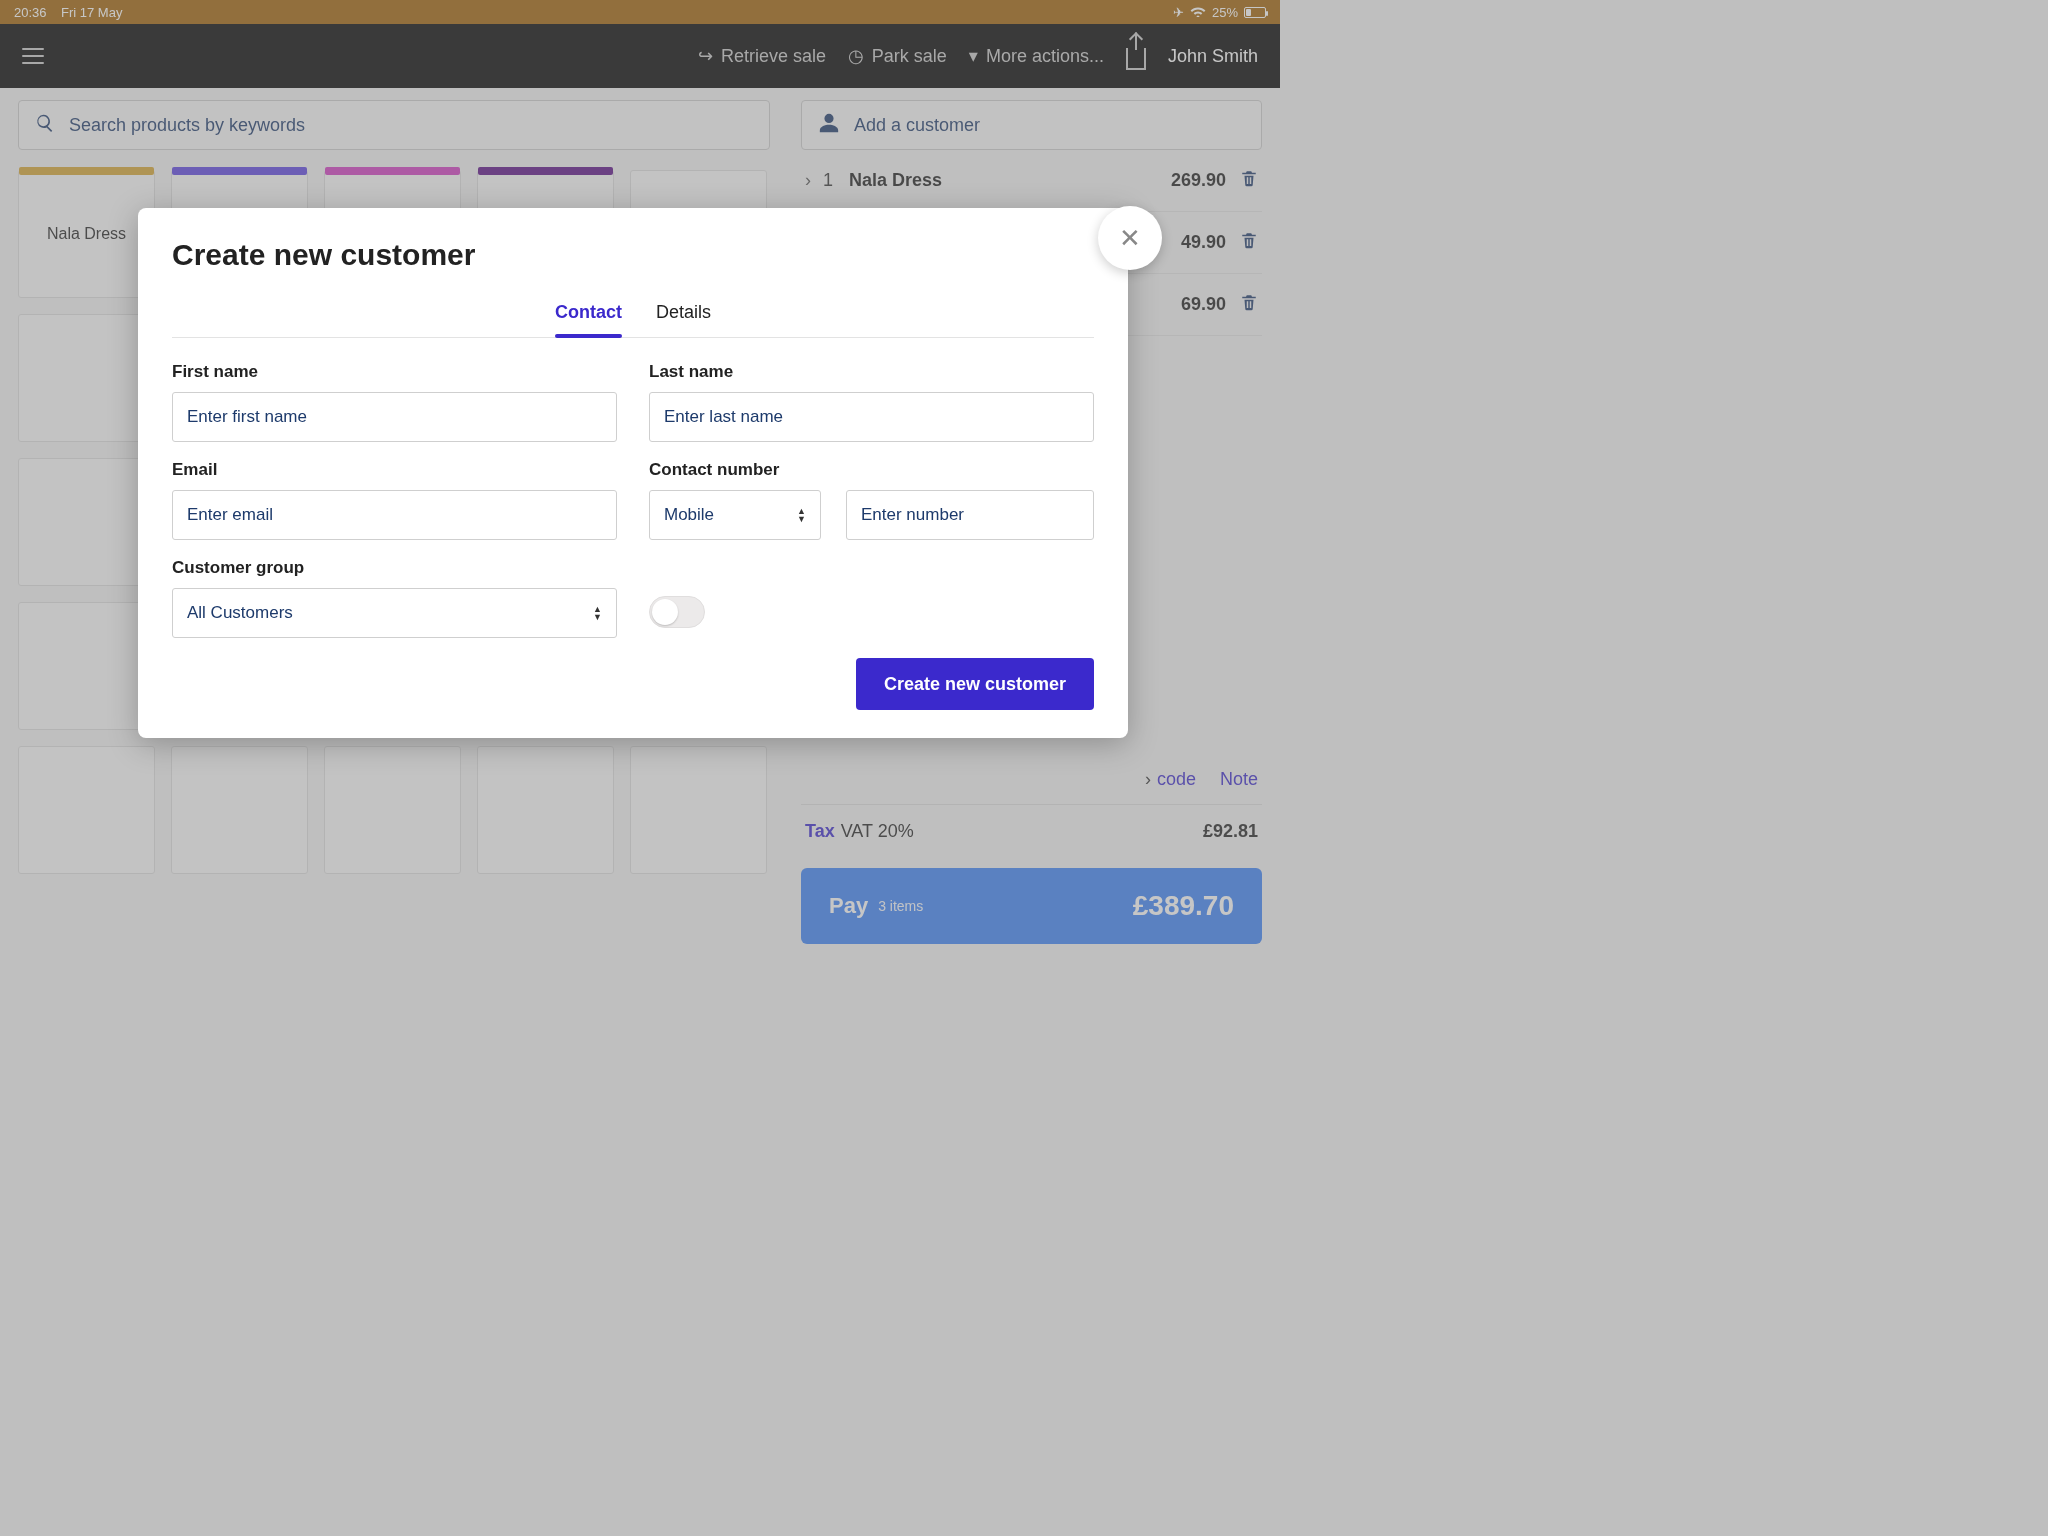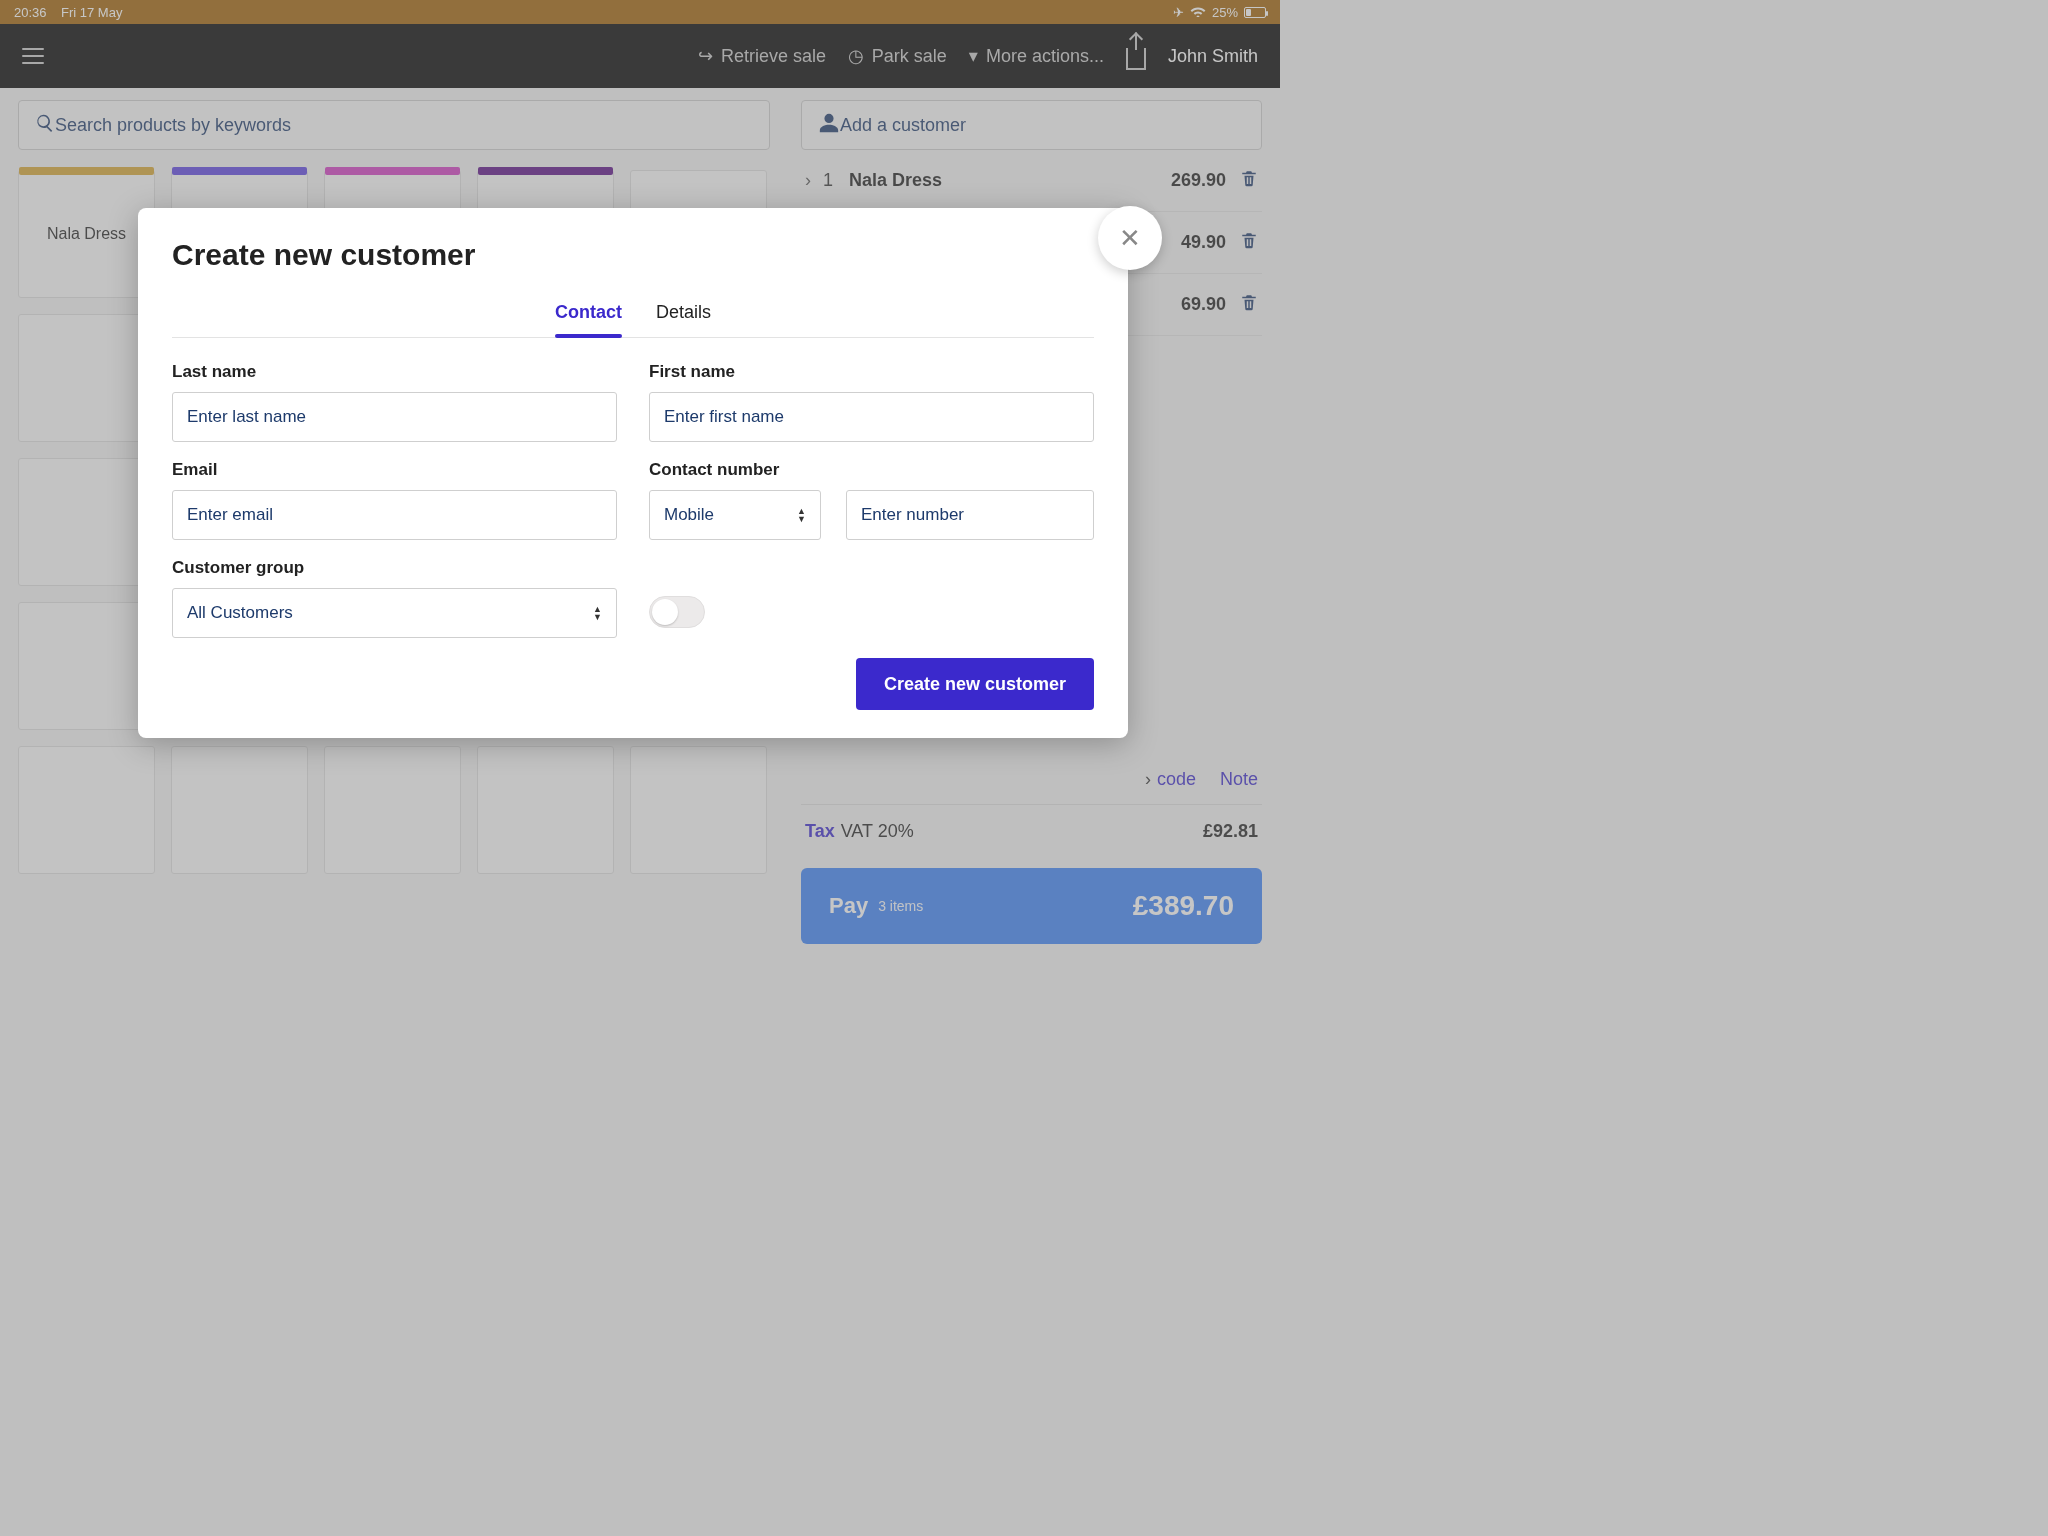--- a/index.html
+++ b/index.html
@@ -16,21 +16,21 @@
   .topbar .action { display:flex; align-items:center; gap:8px; color:#c9c9c9; cursor: pointer; }
   .hamburger { width:22px; height:16px; display:flex; flex-direction:column; justify-content:space-between; }
   .hamburger span { height:2px; background:#c9c9c9; border-radius:1px; }
   .share-icon { width:20px; height:22px; border:2px solid #c9c9c9; border-top:none; position:relative; margin-top: 6px; }
   .share-icon:before { content:""; position:absolute; left:50%; top:-14px; width:2px; height:16px; background:#c9c9c9; transform:translateX(-50%); }
   .share-icon:after { content:""; position:absolute; left:50%; top:-14px; width:8px; height:8px; border-left:2px solid #c9c9c9; border-top:2px solid #c9c9c9; transform: translateX(-50%) rotate(45deg); }
   
   .main { display:flex; height: calc(960px - 88px); }
   .left { flex: 0 0 793px; padding: 12px 0 0 18px; }
   .right { flex: 1; padding: 12px 18px 0 8px; display:flex; flex-direction:column; }
-  .searchbar, .addcust { height: 50px; border:1px solid #ccc; border-radius:4px; background:#f8f8f8; display:flex; align-items:center; padding:0 16px; color:#1d3a6b; font-size:18px; }
+  .searchbar, .addcust { height: 50px; border:1px solid #ccc; border-radius:4px; background:#f8f8f8; display:flex; align-items:center; padding:0 16px; color:#1d3a6b; font-size:18px; gap:14px; }
   .searchbar { width: 752px; }
   .search-icon svg, .user-icon svg { fill:#1d3a6b; }
   
   .grid { display:grid; grid-template-columns: repeat(5, 137px); gap:16px; margin-top:20px; }
   .tile { height:128px; border:1px solid #ddd; border-radius:3px; background:#fafafa; position:relative; display:flex; align-items:center; justify-content:center; font-size:16px; color:#222; }
   .tile .stripe { position:absolute; top:-4px; left:0; right:0; height:8px; border-radius:2px; }
   
   .cart-row { display:flex; align-items:center; padding:18px 4px; border-bottom:1px solid #e2e2e2; color:#1d1d1d; font-size:18px; }
   .cart-row .chev { width:18px; color:#555; }
   .cart-row .qty { width:26px; color:#333; }
@@ -230,26 +230,26 @@
   <div class="closebtn">
     <span>✕</span>
   </div>
   <h1>Create new customer</h1>
   <div class="tabs">
     <div class="tab active">Contact</div>
     <div class="tab">Details</div>
   </div>
   <div class="form">
     <div class="field">
+      <label>First name</label>
+      <input class="input" placeholder="Enter first name" style="">
+    </div>
+    <div class="field">
       <label>Last name</label>
       <input class="input" placeholder="Enter last name" style="">
-    </div>
-    <div class="field">
-      <label>First name</label>
-      <input class="input" placeholder="Enter first name" style="">
     </div>
     <div class="field">
       <label>Email</label>
       <input class="input" placeholder="Enter email" style="">
     </div>
     <div class="field">
       <label>Contact number</label>
       <div class="contact-split">
         <div class="select">
           <span>Mobile</span>

